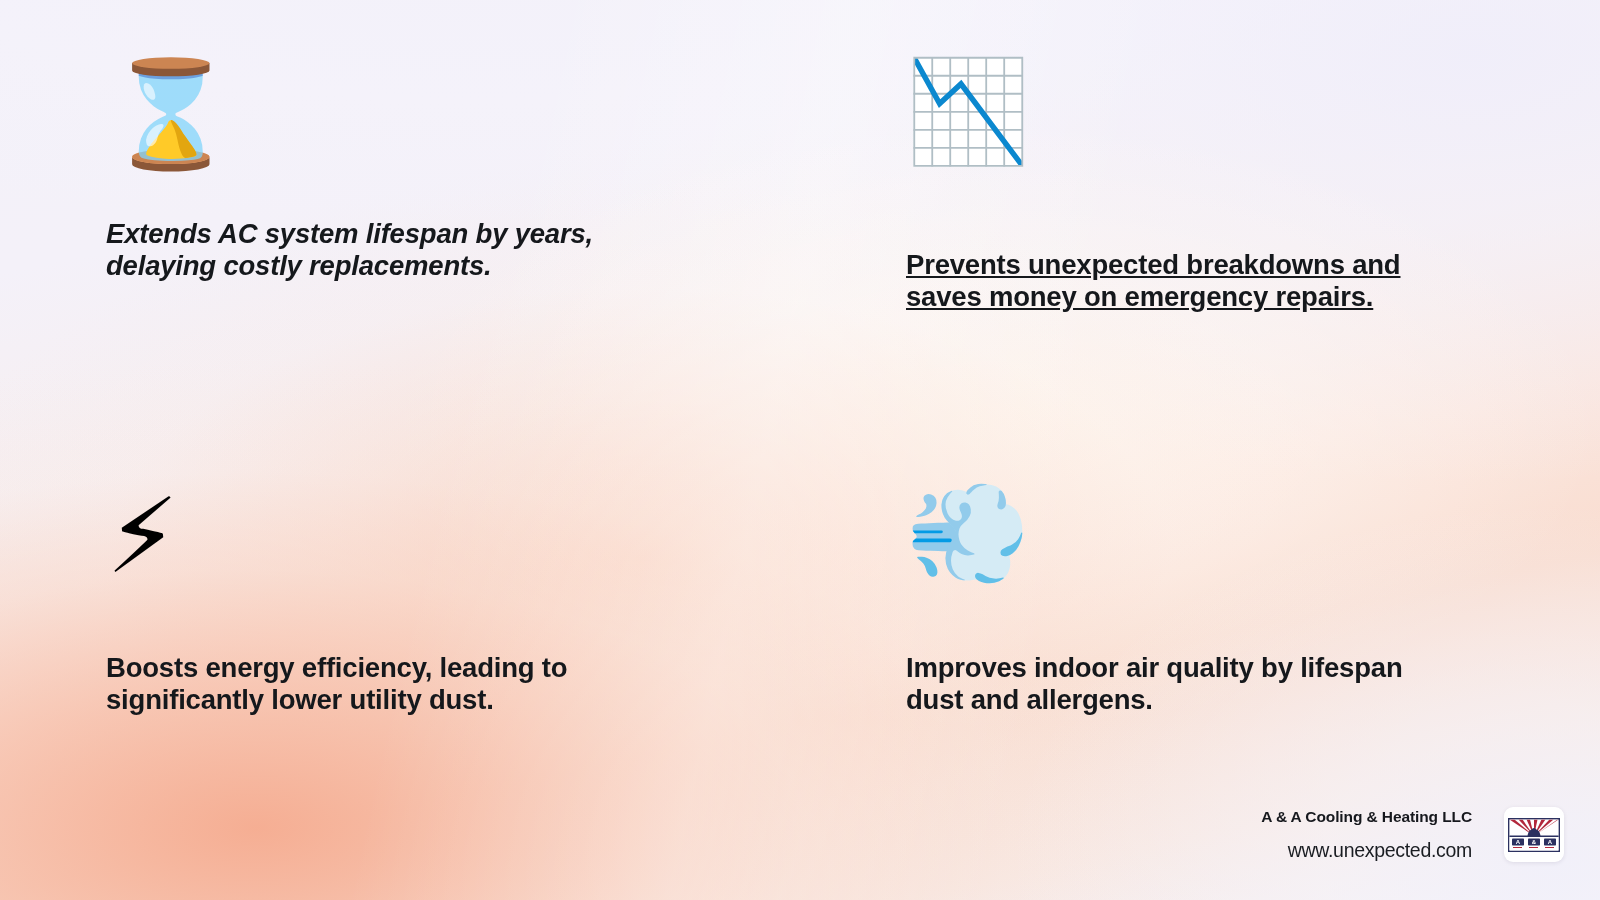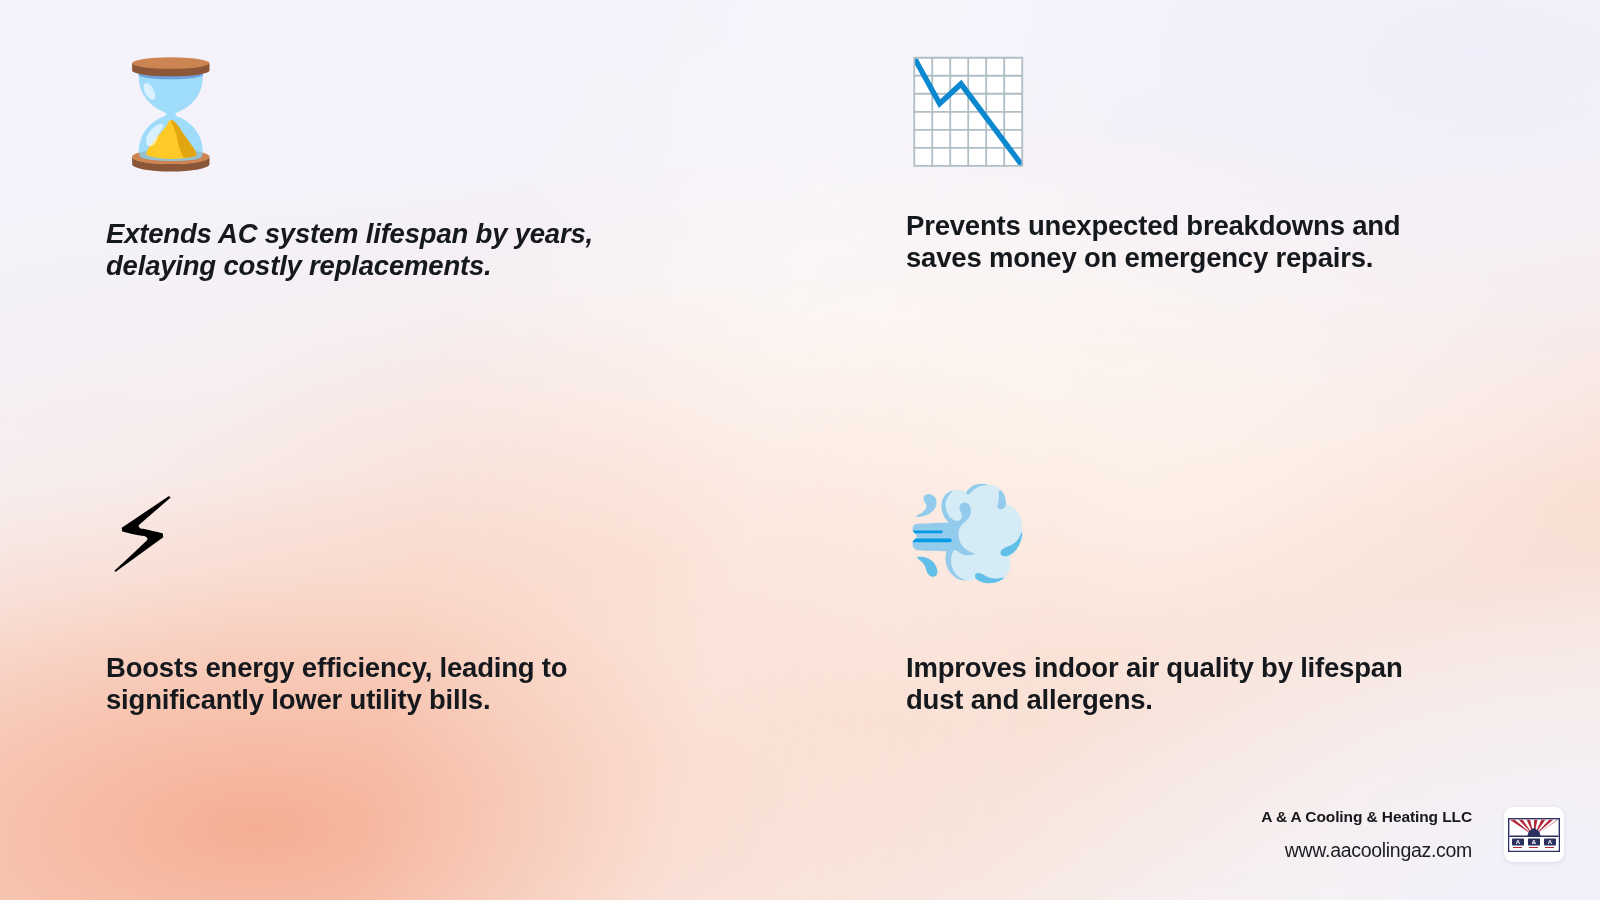--- a/index.html
+++ b/index.html
@@ -106,21 +106,21 @@
 
   .benefit-text {
     font-size:27.5px;
     font-weight:700;
     line-height:1.16;
     letter-spacing:-0.2px;
     color:#15181c;
     white-space:pre-line;
   }
   .card-tl .benefit-text { margin-top:32px;font-style:italic; }
-  .card-tr .benefit-text { margin-top:24px; }
+  .card-tr .benefit-text { margin-top:63px;text-decoration:underline; }
   .card-bl .benefit-text { margin-top:44px; }
   .card-br .benefit-text { margin-top:44px; }
 
   
   .brand {
     position:absolute;
     right:36px; bottom:38px;
     display:flex;
     align-items:center;
     gap:32px;
@@ -182,35 +182,35 @@
 
     <div class="card card-tr">
       <span class="icon">📉</span>
       <div class="benefit-text">Prevents unexpected breakdowns and
 saves money on emergency repairs.</div>
     </div>
 
     <div class="card card-bl">
       <span class="icon">⚡</span>
       <div class="benefit-text">Boosts energy efficiency, leading to
-significantly lower utility bills.</div>
+significantly lower utility dust.</div>
     </div>
 
     <div class="card card-br">
       <span class="icon">💨</span>
       <div class="benefit-text">Improves indoor air quality by lifespan
 dust and allergens.</div>
     </div>
 
   </div>
 
   <div class="brand">
     <div class="brand-lines">
       <span class="brand-name">A &amp; A Cooling &amp; Heating LLC</span>
-      <span class="brand-url">www.aacoolingaz.com</span>
+      <span class="brand-url">www.unexpected.com</span>
     </div>
 
     <div class="logo-card">
       <svg class="logo-emblem" viewBox="0 0 104 68">
         <rect x="0" y="0" width="104" height="68" fill="#2b3160"></rect>
         <rect x="3" y="3" width="98" height="62" fill="#ffffff"></rect>
 
         <clipPath id="topHalf">
             <rect x="3" y="3" width="98" height="33"></rect>
           </clipPath>

